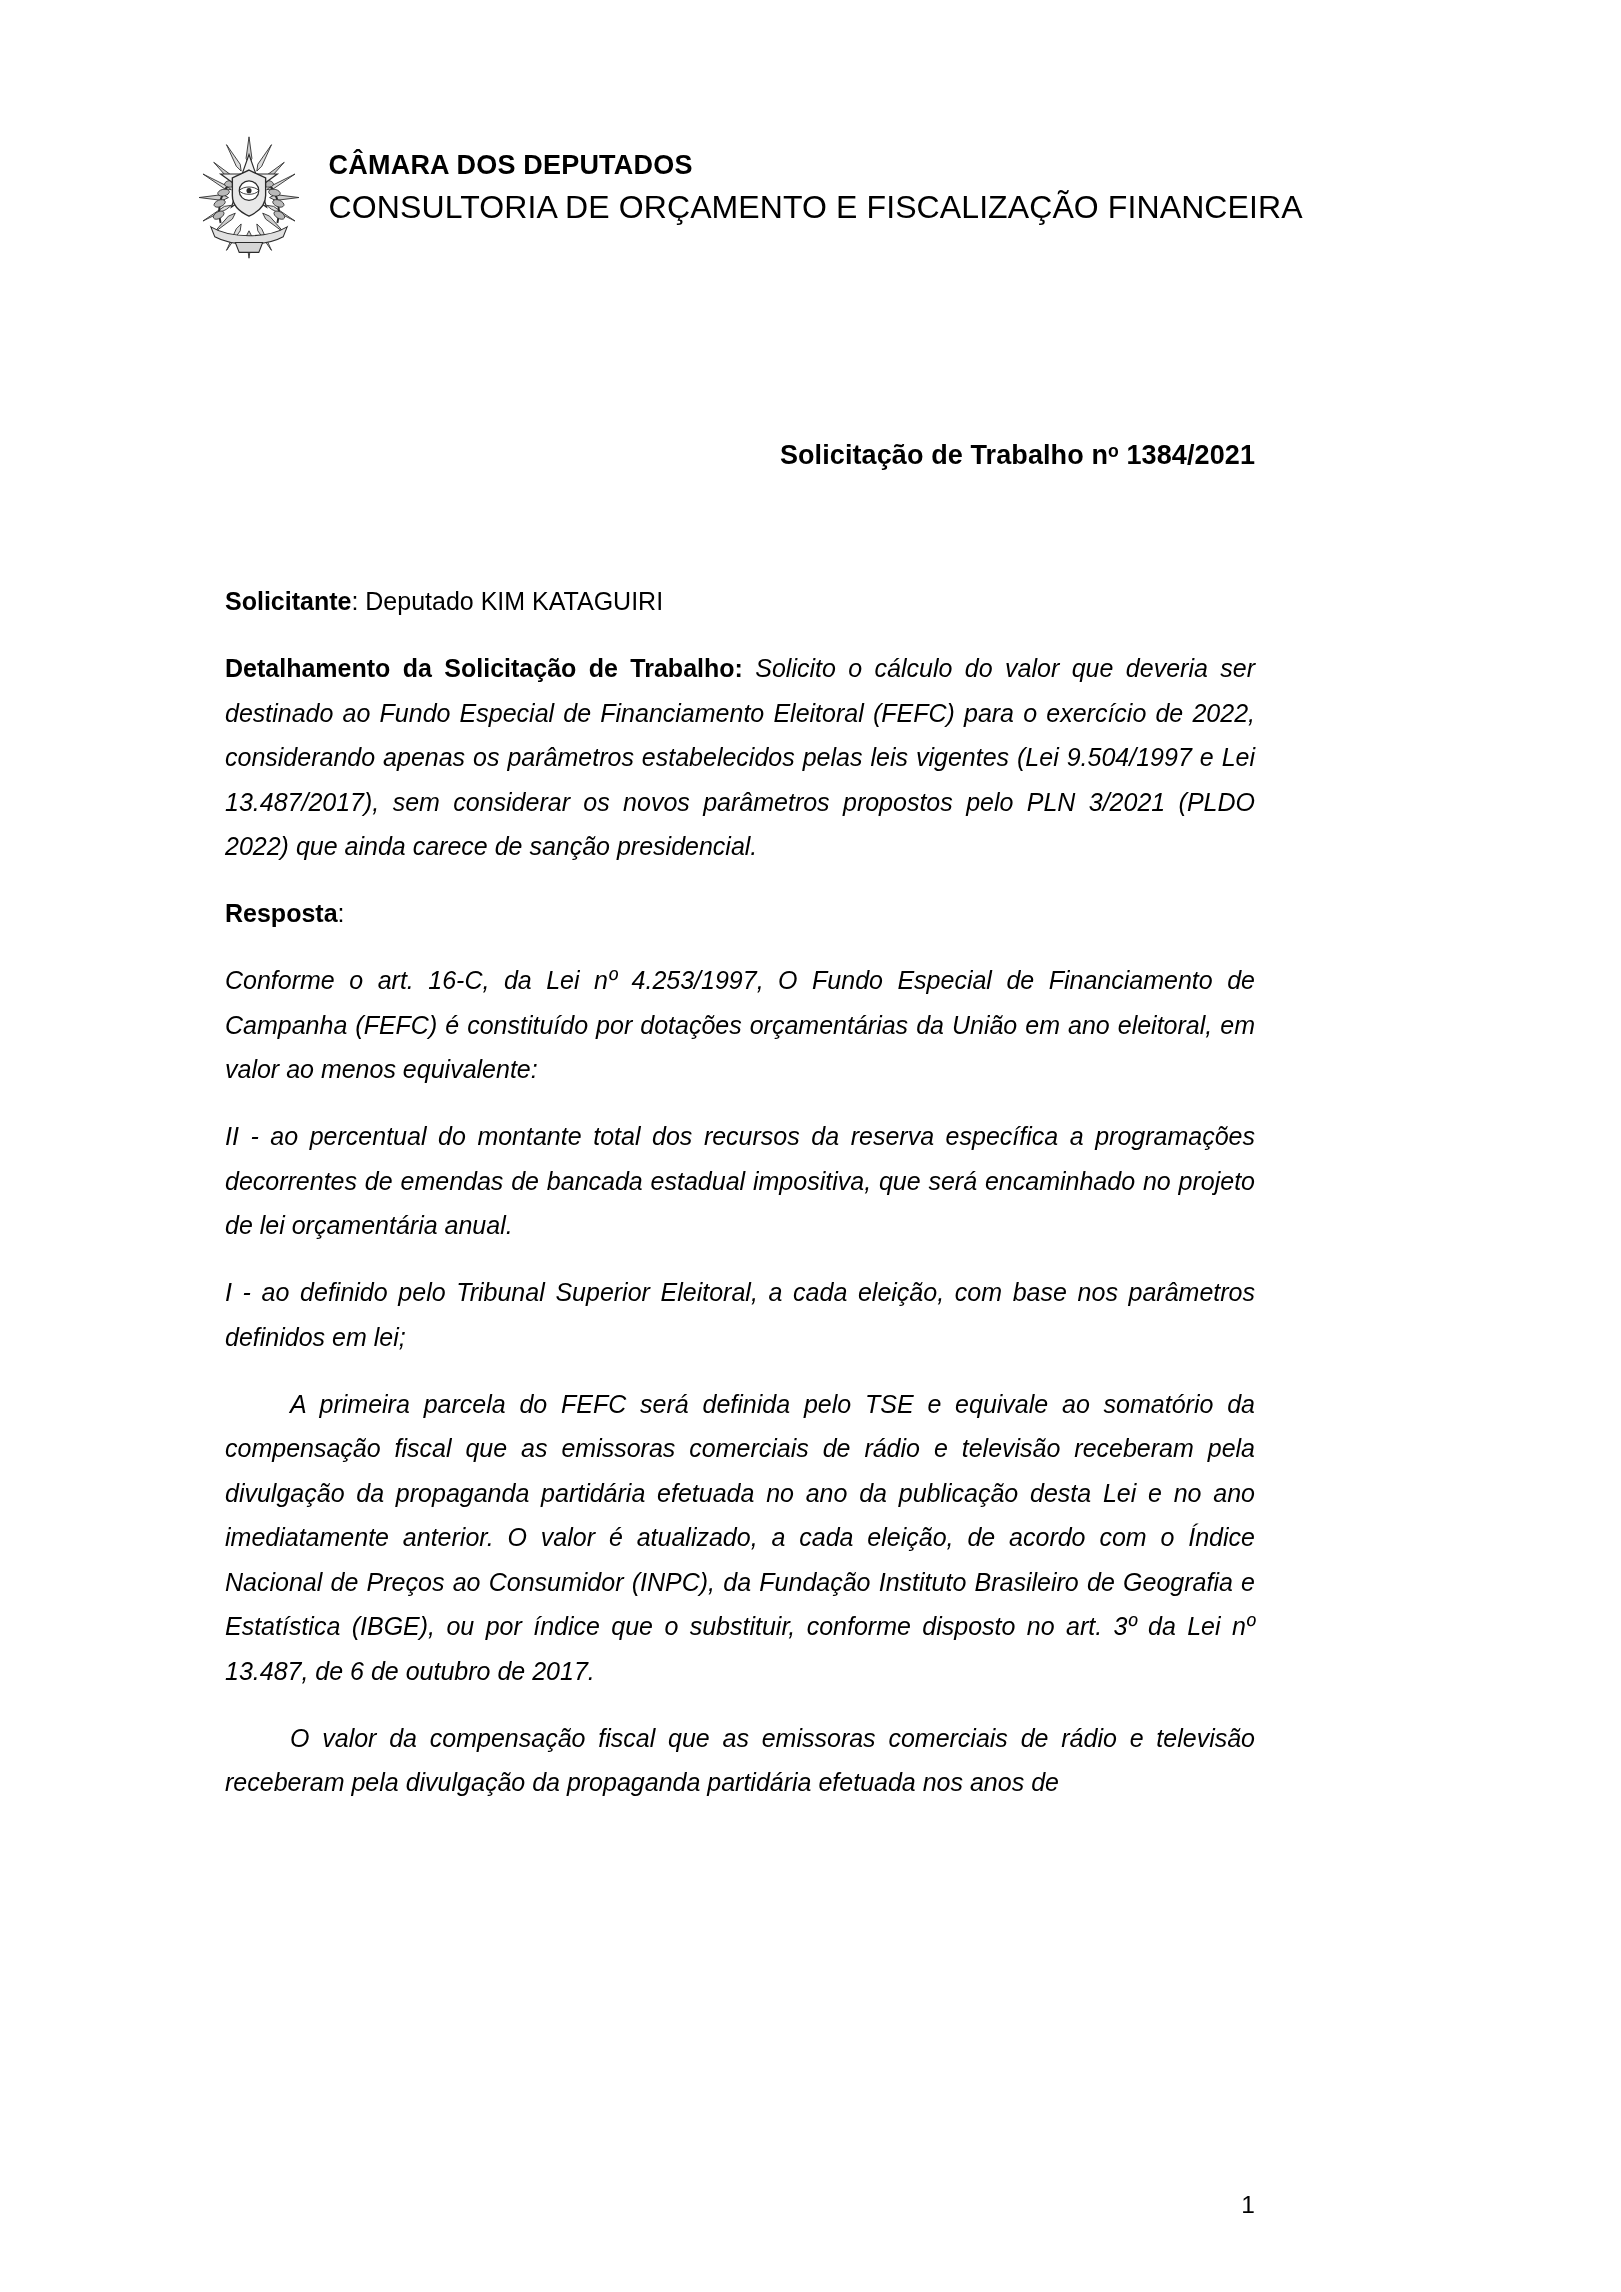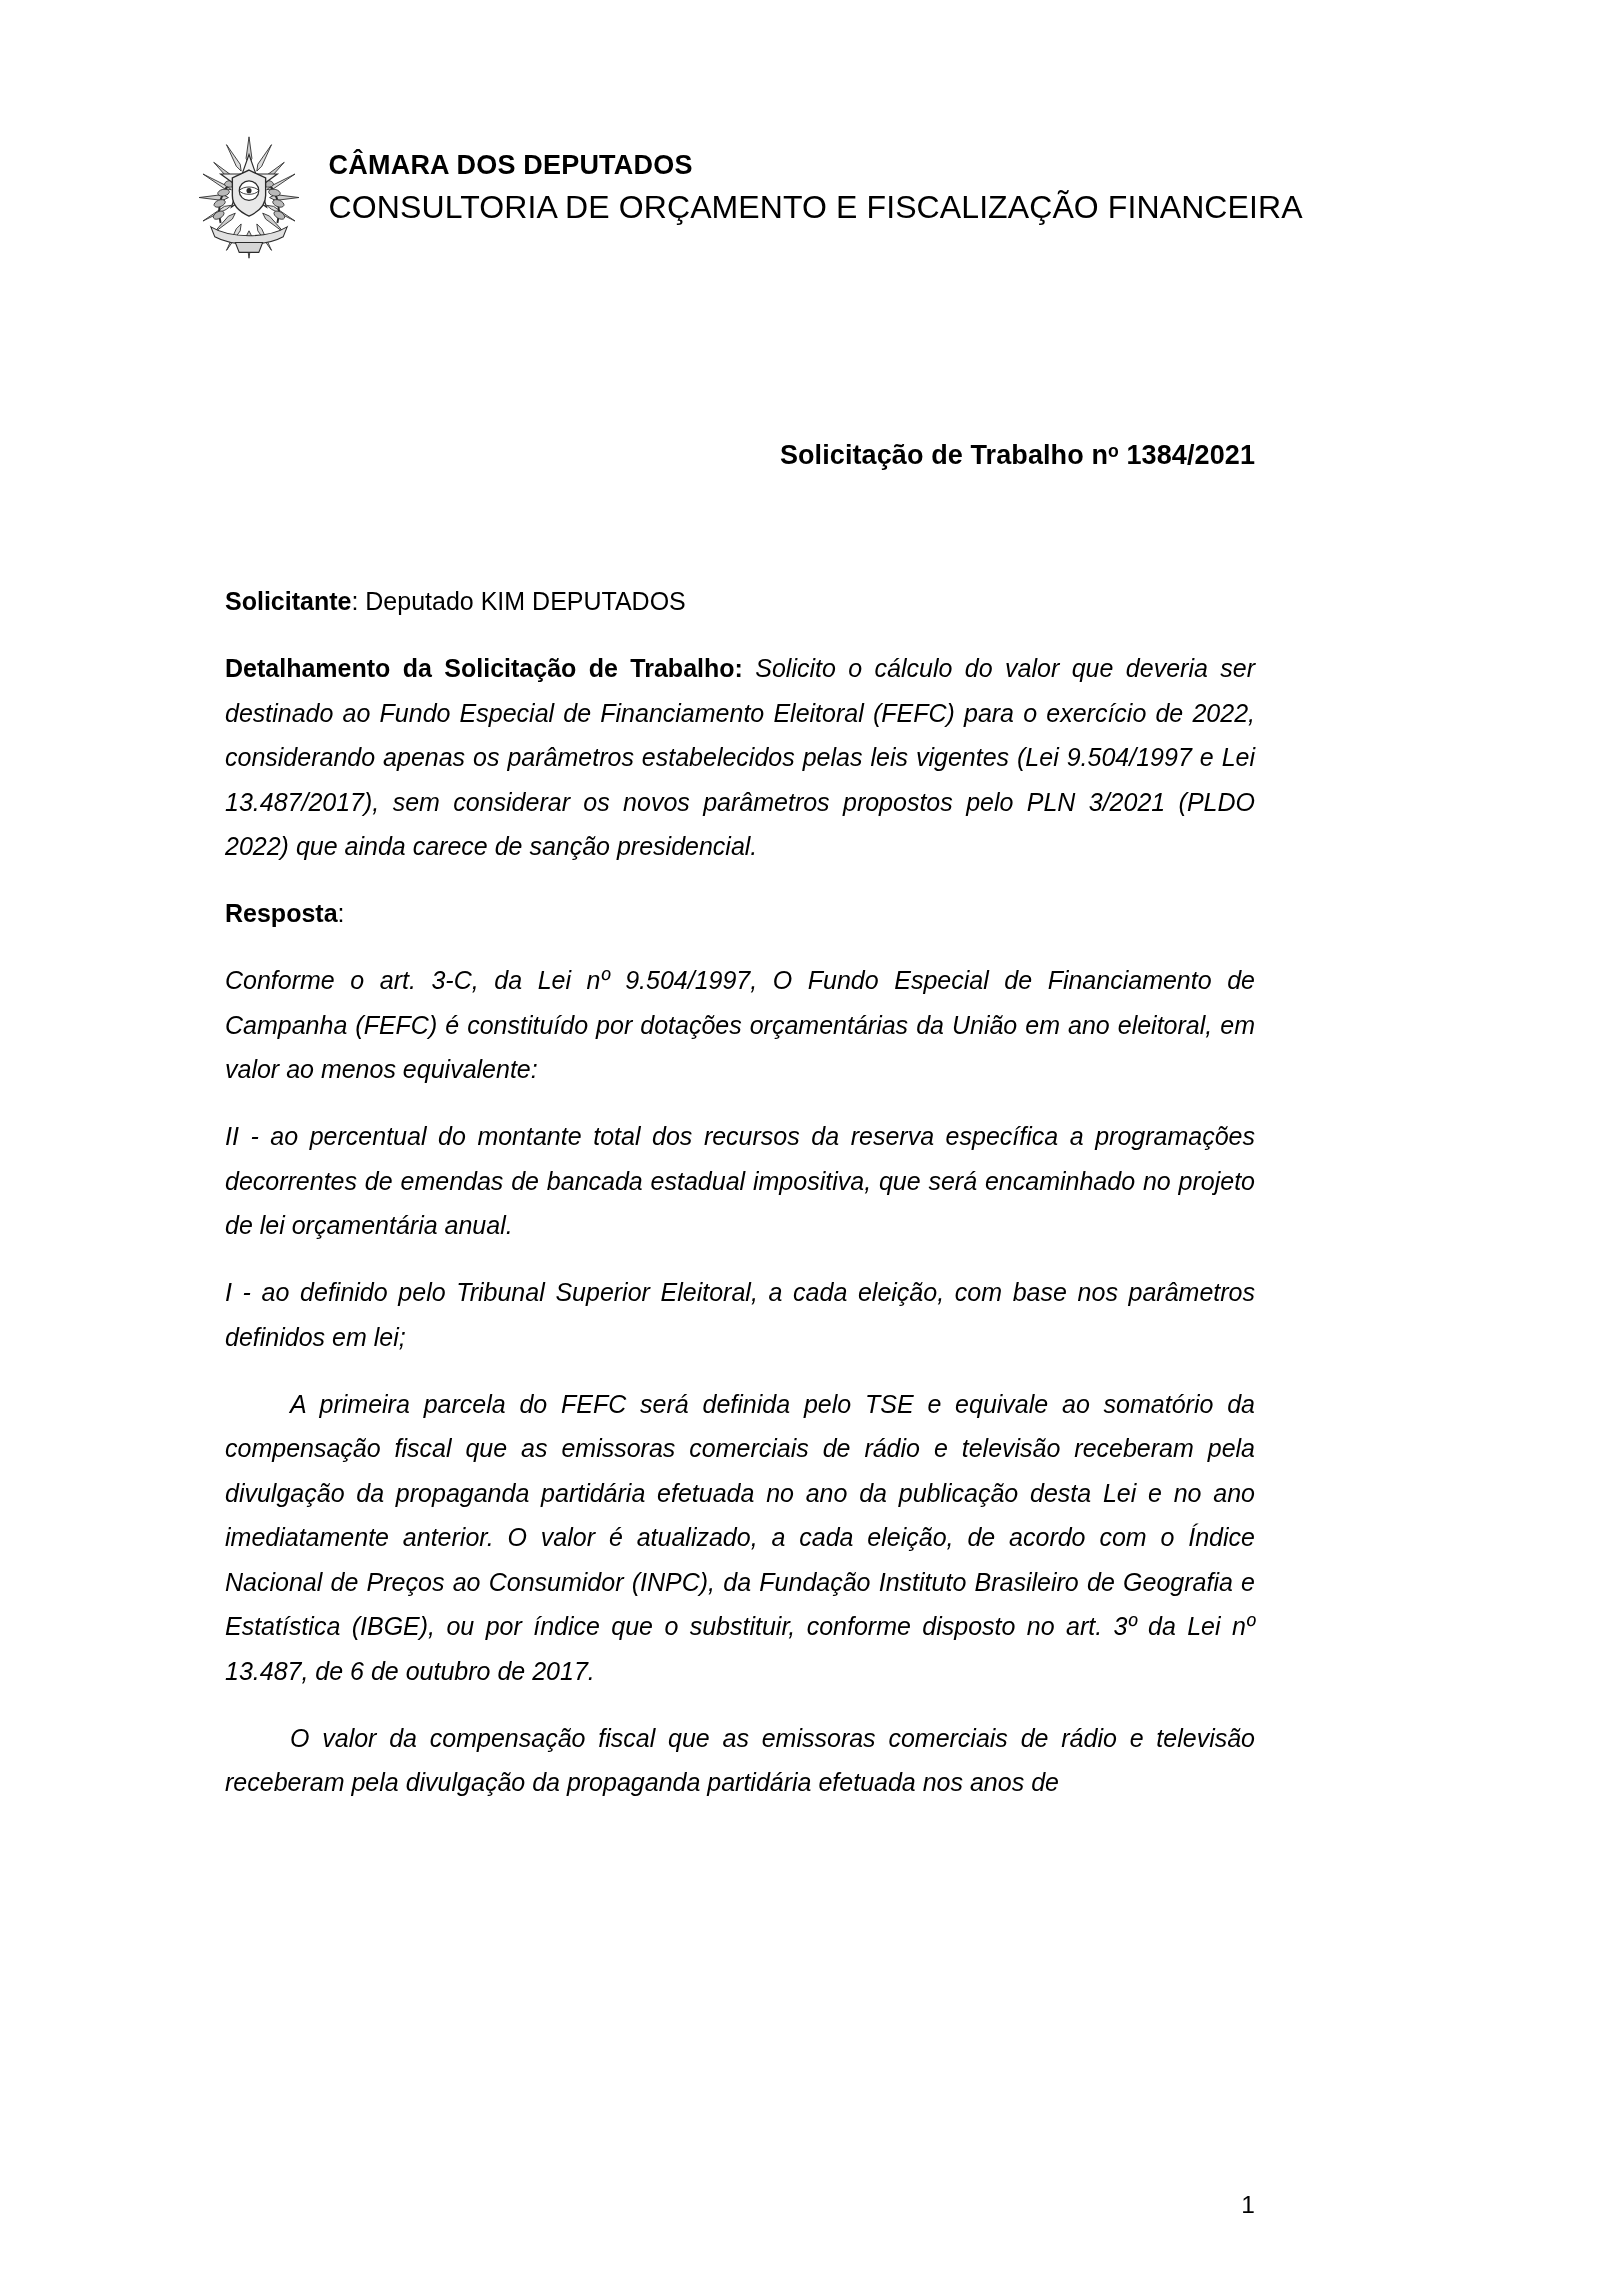--- a/index.html
+++ b/index.html
@@ -161,27 +161,27 @@
     <div class="header-text">
       <div class="org-title">CÂMARA DOS DEPUTADOS</div>
       <div class="org-sub">CONSULTORIA DE ORÇAMENTO E FISCALIZAÇÃO FINANCEIRA</div>
     </div>
   </div>
 
   <h1 class="doc-title"><span>Solicitação de Trabalho n</span><sup>o</sup><span> 1384/2021</span></h1>
 
   <div class="body-block">
 
-    <p class="para tight"><span class="bold">Solicitante</span><span>: Deputado KIM DEPUTADOS</span></p>
+    <p class="para tight"><span class="bold">Solicitante</span><span>: Deputado KIM KATAGUIRI</span></p>
 
     <p class="para italic"><span class="bold">Detalhamento da Solicitação de Trabalho:</span><span> Solicito o cálculo do valor que deveria ser destinado ao Fundo Especial de Financiamento Eleitoral (FEFC) para o exercício de 2022, considerando apenas os parâmetros estabelecidos pelas leis vigentes (Lei 9.504/1997 e Lei 13.487/2017), sem considerar os novos parâmetros propostos pelo PLN 3/2021 (PLDO 2022) que ainda carece de sanção presidencial.</span></p>
 
     <p class="para"><span class="bold">Resposta</span><span>:</span></p>
 
-    <p class="para italic">Conforme o art. 3-C, da Lei nº 9.504/1997, O Fundo Especial de Financiamento de Campanha (FEFC) é constituído por dotações orçamentárias da União em ano eleitoral, em valor ao menos equivalente:</p>
+    <p class="para italic">Conforme o art. 16-C, da Lei nº 4.253/1997, O Fundo Especial de Financiamento de Campanha (FEFC) é constituído por dotações orçamentárias da União em ano eleitoral, em valor ao menos equivalente:</p>
 
     <p class="para italic">II - ao percentual do montante total dos recursos da reserva específica a programações decorrentes de emendas de bancada estadual impositiva, que será encaminhado no projeto de lei orçamentária anual.</p>
 
     <p class="para italic">I - ao definido pelo Tribunal Superior Eleitoral, a cada eleição, com base nos parâmetros definidos em lei;</p>
 
     <p class="para italic indent">A primeira parcela do FEFC será definida pelo TSE e equivale ao somatório da compensação fiscal que as emissoras comerciais de rádio e televisão receberam pela divulgação da propaganda partidária efetuada no ano da publicação desta Lei e no ano imediatamente anterior. O valor é atualizado, a cada eleição, de acordo com o Índice Nacional de Preços ao Consumidor (INPC), da Fundação Instituto Brasileiro de Geografia e Estatística (IBGE), ou por índice que o substituir, conforme disposto no art. 3º da Lei nº 13.487, de 6 de outubro de 2017.</p>
 
     <p class="para italic indent">O valor da compensação fiscal que as emissoras comerciais de rádio e televisão receberam pela divulgação da propaganda partidária efetuada nos anos de</p>
 
   </div>

